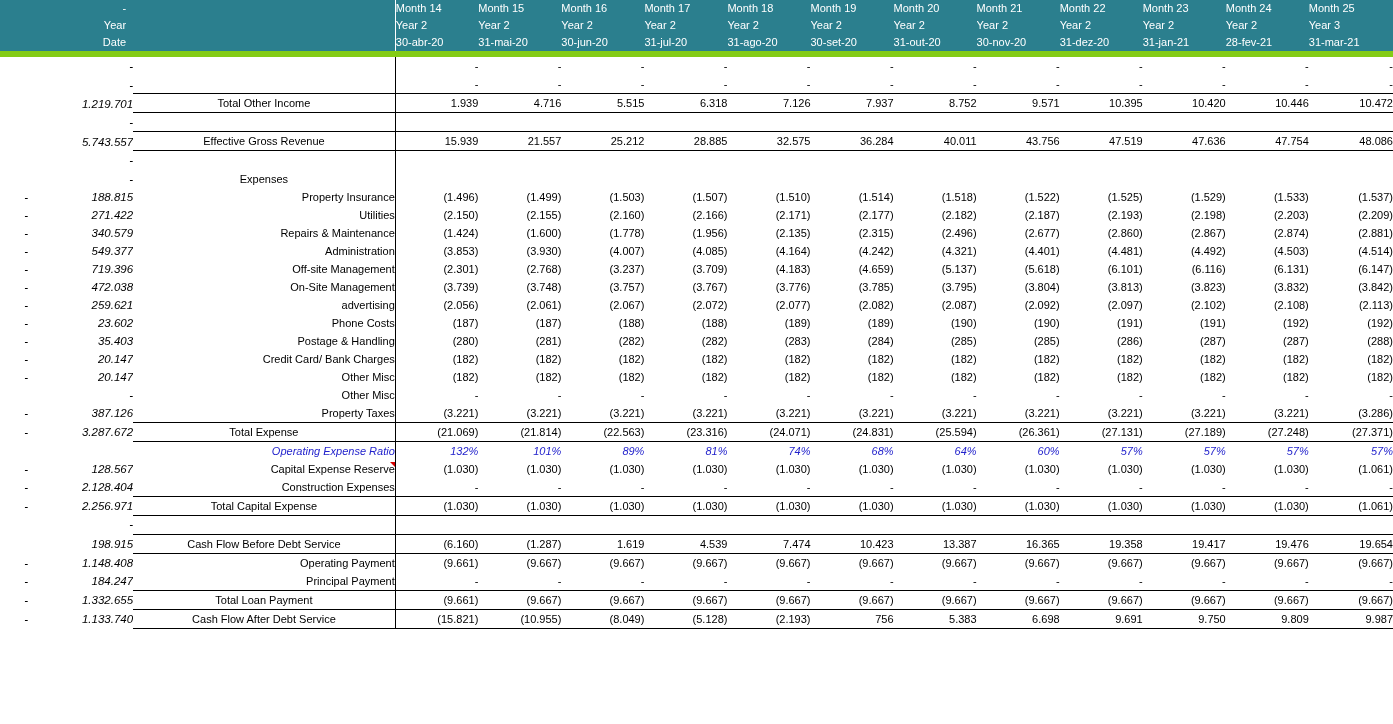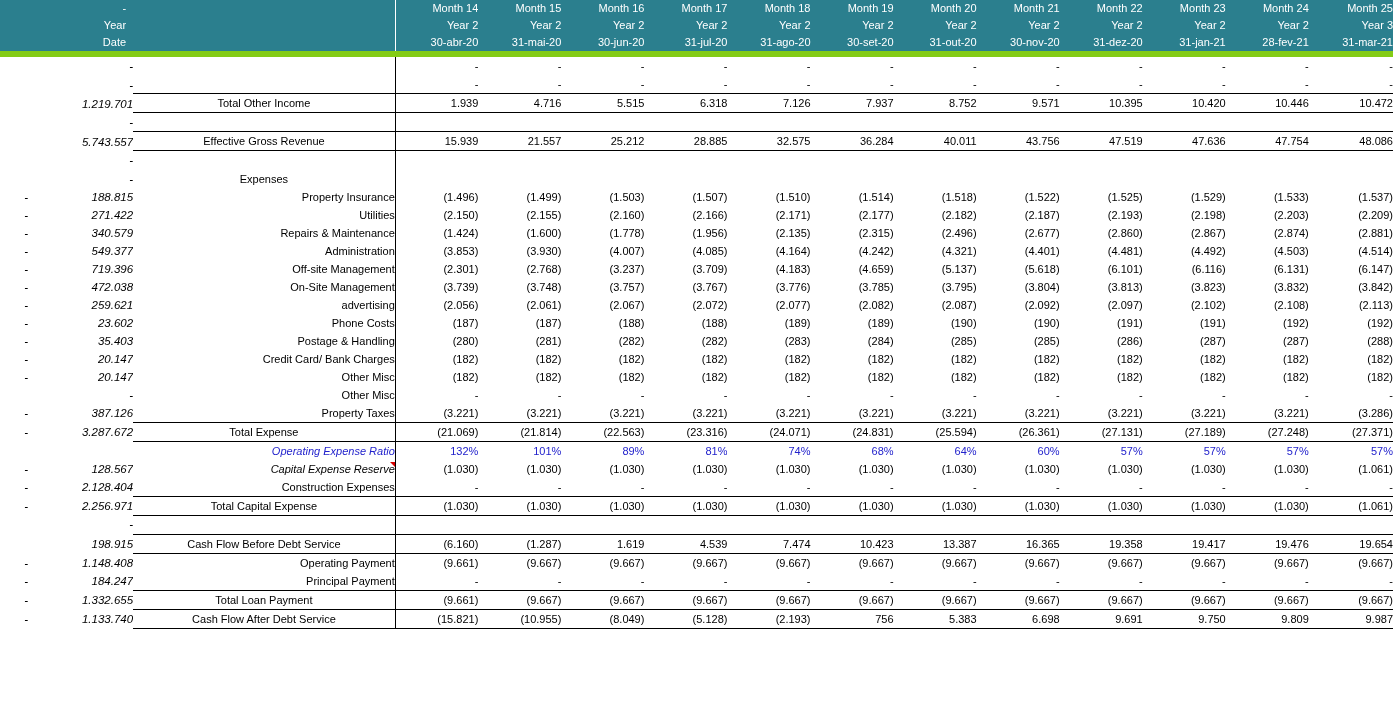--- a/index.html
+++ b/index.html
@@ -41,21 +41,21 @@
   col.c-sign   { width: 28px; }
   col.c-ytd    { width: 105px; }
   col.c-label  { width: 262px; }
   col.c-data   { width: 83px; }
   col.c-data-l { width: 84px; }
 
   
   .hdr-band td {
     background: #2b7f8e;
     color: #ffffff;
-    text-align: right;
+    text-align: left;
     height: 17px;
     line-height: 17px;
     font-size: 11px;
   }
   .hdr-band td.hdr-blank { background: #2b7f8e; }
   .hdr-band td.hdr-left-lbl {
     text-align: right;
     padding-right: 7px;
     background: #2b7f8e;
   }
@@ -94,26 +94,25 @@
     text-align: right;
     padding-right: 2px;
     font-style: italic;
     font-size: 11.5px;
   }
 
   
   .topline td.bt { border-top: 1px solid #000000; }
   .botline td.bb { border-bottom: 1px solid #000000; }
 
-  .oer td { color: #2222cc; }
-  .oer td.lbl { color: #2222cc; font-style: italic; }
+  .oer td { color: #2222cc; font-style: italic; }
+  .oer td.lbl { color: #2222cc; }
 
   .comment-mark {
     position: relative;
-    font-style: italic;
   }
   .comment-mark::after {
     content: "";
     position: absolute;
     top: 2px;
     right: 0px;
     width: 0;
     height: 0;
     border-top: 5px solid #d40000;
     border-left: 5px solid transparent;

